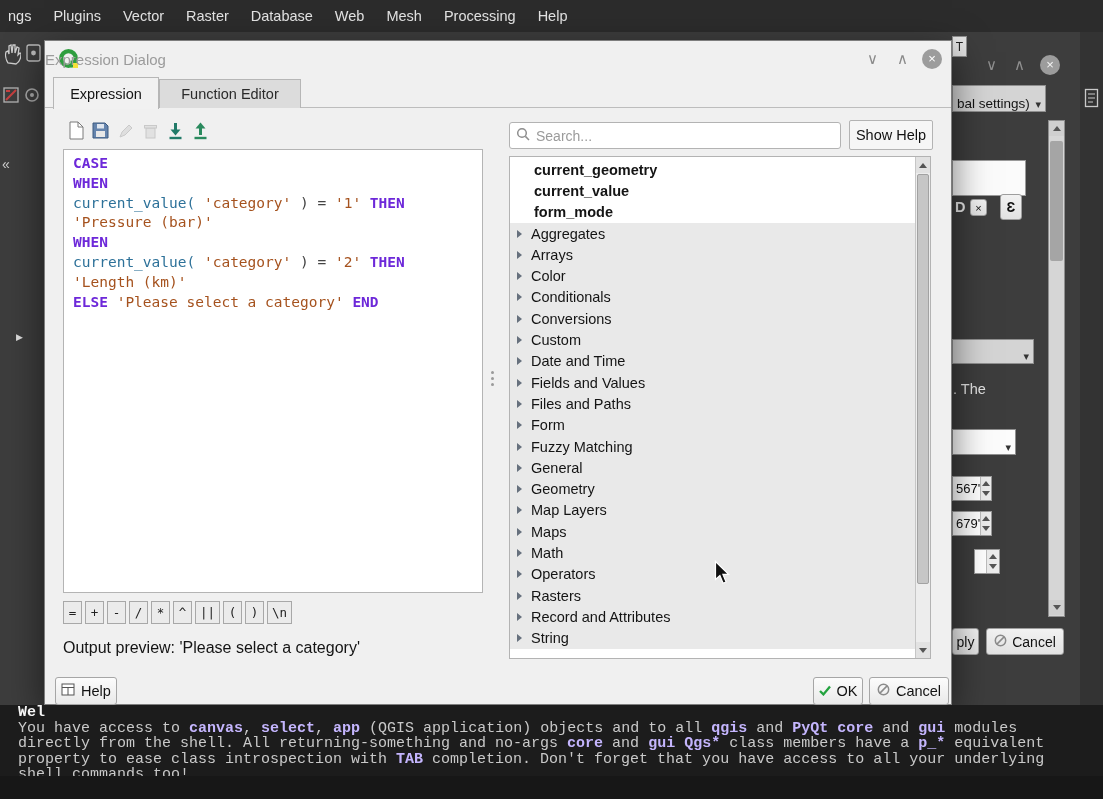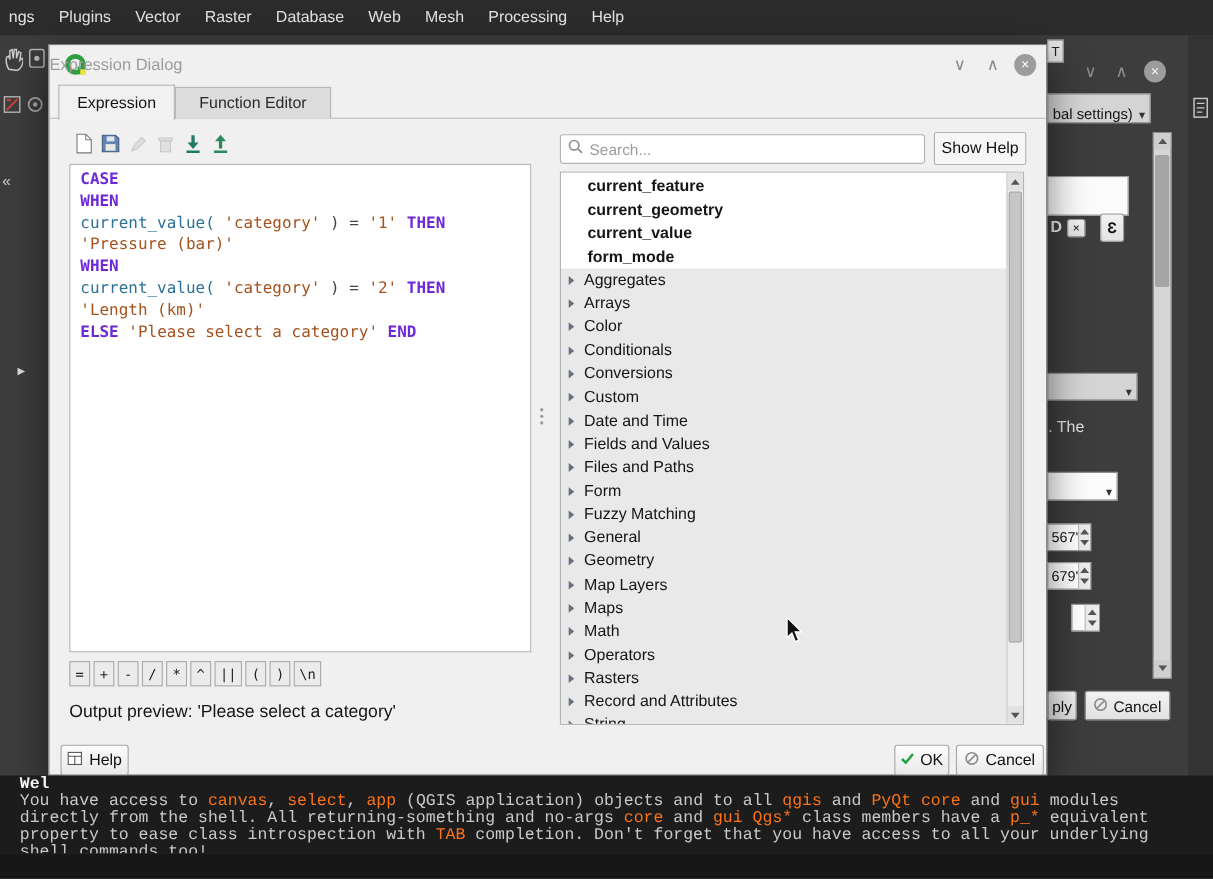--- a/index.html
+++ b/index.html
@@ -83,21 +83,21 @@
 
   .dlg-btn{position:absolute;top:636px;height:28px;background:linear-gradient(#fcfcfc,#e9e9e9);border:1px solid #a6a6a6;border-radius:3px;display:flex;align-items:center;justify-content:center;gap:6px;font-size:14.5px;color:#111}
   .btn-help{left:10px;width:62px}
   .btn-ok{left:768px;width:50px}
   .btn-cancel{left:824px;width:80px}
 
   
   .console{position:absolute;left:0;top:705px;width:1103px;height:94px;background:#1c1c1c;color:#c9c9c9;font-family:"Liberation Mono",monospace;font-size:15px;padding-left:18px;overflow:hidden}
   .console-welcome{font-weight:bold;color:#f5f5f5;height:15.6px;line-height:15.6px}
   .console-line{height:15.6px;line-height:15.6px;white-space:pre}
-  .console-line .b{font-weight:normal;color:#f97316}
+  .console-line .b{font-weight:bold;color:#c4b5fd}
   .console-line .lnk{color:#93a4b8;text-decoration:underline}
   .console-line.italic{font-style:italic}
 
   .cursor{position:absolute;left:714px;top:560px;z-index:50}
 </style>
 </head>
 <body>
 
 <div class="stage">
 
@@ -310,21 +310,20 @@
       <span><svg width="14" height="14" viewBox="0 0 14 14">
             <circle cx="6" cy="6" r="4.3" fill="none" stroke="#8e8e8e" stroke-width="1.5"></circle>
             <path d="M9.4 9.4L13 13" stroke="#8e8e8e" stroke-width="1.5"></path>
           </svg></span>
       <input type="text" placeholder="Search..." style="">
     </div>
     <div class="show-help">Show Help</div>
 
     <div class="fn-list">
       <div class="fn-vars">
-          <div class="fn-item fn-var">current_feature</div>
           <div class="fn-item fn-var">current_geometry</div>
           <div class="fn-item fn-var">current_value</div>
           <div class="fn-item fn-var">form_mode</div>
         </div>
       <div class="fn-groups">
           <div class="fn-item fn-group">
             <span class="tri"></span>
             <span class="fn-label">Aggregates</span>
           </div>
           <div class="fn-item fn-group">

